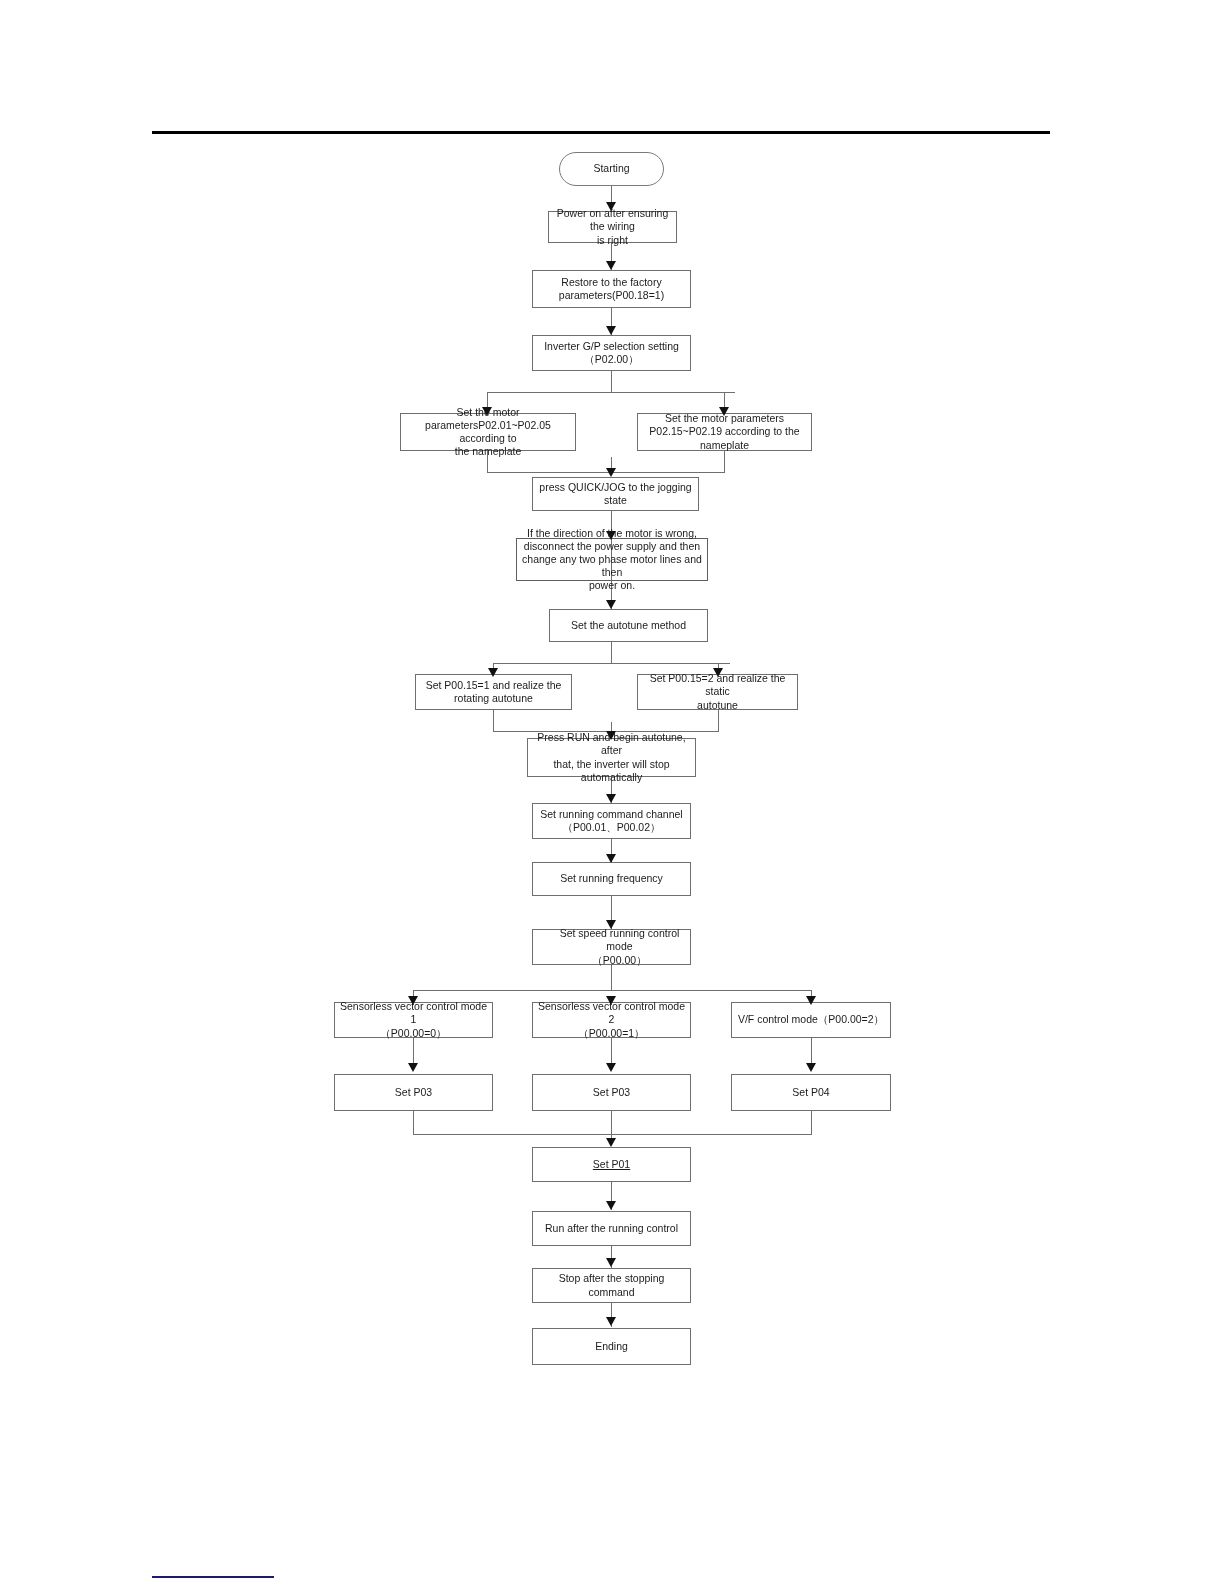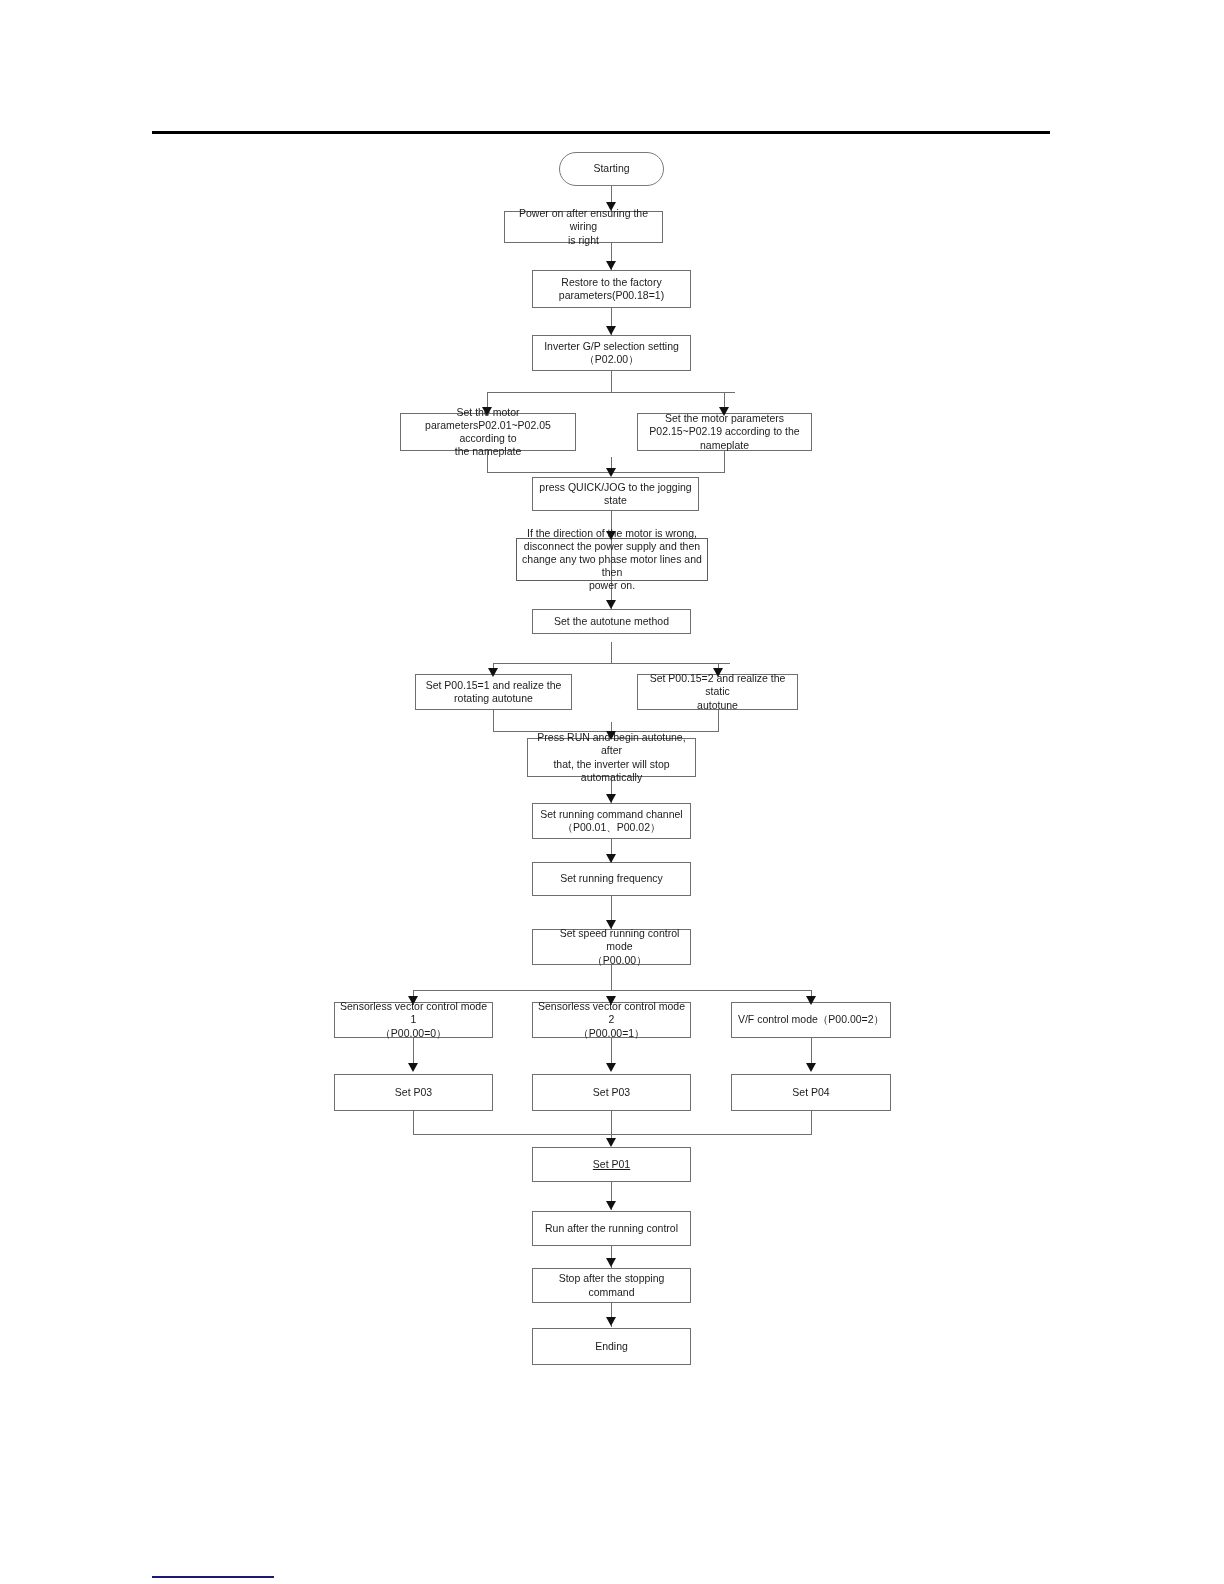--- a/index.html
+++ b/index.html
@@ -169,21 +169,21 @@
   <div class="arrow" style="left:606px; top:1201px;"></div>
 
   <div class="vline" style="left:611px; top:1246px; height:22px;"></div>
   <div class="arrow" style="left:606px; top:1258px;"></div>
 
   <div class="vline" style="left:611px; top:1303px; height:24px;"></div>
   <div class="arrow" style="left:606px; top:1317px;"></div>
 
   <div class="node terminator" style="left:559px; top:152px; width:105px; height:34px;">Starting</div>
 
-  <div class="node" style="left:504px; top:211px; width:159px; height:32px;">Power on after ensuring the wiring
+  <div class="node" style="left:548px; top:211px; width:129px; height:32px;">Power on after ensuring the wiring
 is right</div>
 
   <div class="node" style="left:532px; top:270px; width:159px; height:38px;">Restore to the factory
 parameters(P00.18=1)</div>
 
   <div class="node" style="left:532px; top:335px; width:159px; height:36px;">Inverter G/P selection setting
 （P02.00）</div>
 
   <div class="node" style="left:400px; top:413px; width:176px; height:38px;">Set the motor
 parametersP02.01~P02.05 according to
@@ -194,21 +194,21 @@
 nameplate</div>
 
   <div class="node" style="left:532px; top:477px; width:167px; height:34px;">press QUICK/JOG to the jogging
 state</div>
 
   <div class="node overstruck" style="left:516px; top:538px; width:192px; height:43px;">If the direction of the motor is wrong,
 disconnect the power supply and then
 change any two phase motor lines and then
 power on.</div>
 
-  <div class="node" style="left:532px; top:609px; width:159px; height:25px;">Set the autotune method</div>
+  <div class="node" style="left:549px; top:609px; width:159px; height:33px;">Set the autotune method</div>
 
   <div class="node" style="left:415px; top:674px; width:157px; height:36px;">Set P00.15=1 and realize the
 rotating autotune</div>
 
   <div class="node" style="left:637px; top:674px; width:161px; height:36px;">Set P00.15=2 and realize the static
 autotune</div>
 
   <div class="node" style="left:527px; top:738px; width:169px; height:39px;">Press RUN and begin autotune, after
 that, the inverter will stop
 automatically</div>

